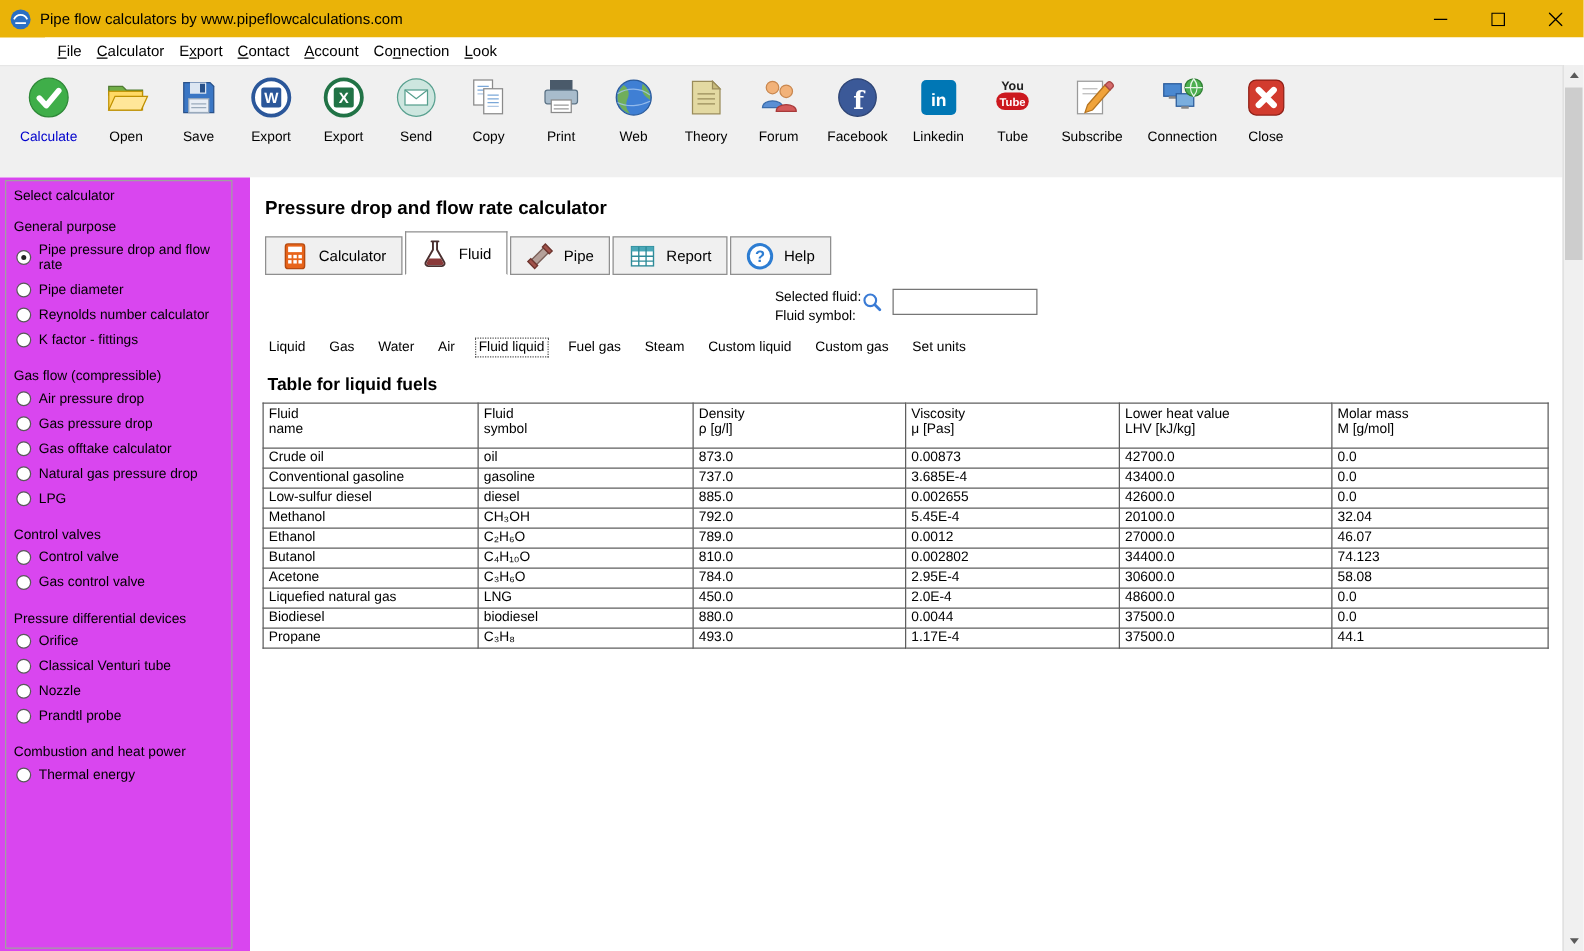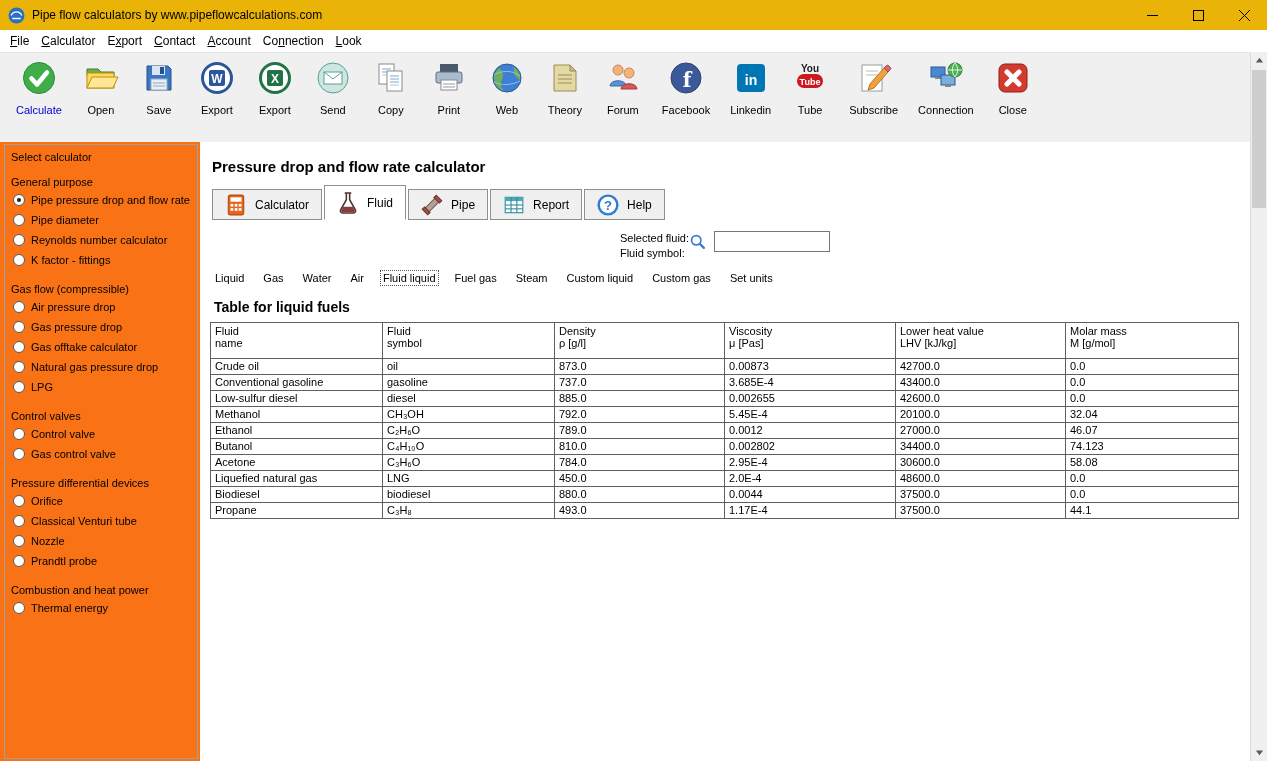--- a/index.html
+++ b/index.html
@@ -11,35 +11,35 @@
   }
   
   .titlebar { height:30px; display:flex; align-items:center; padding-left:8px; background:#eab308; }
   .app-logo { width:17px; height:17px; margin-right:7px; display:inline-flex; }
   .app-logo svg { width:17px; height:17px; }
   .title-text { font-size:12px; flex:1; }
   .win-controls { display:flex; height:100%; }
   .win-btn { width:46px; height:100%; display:flex; align-items:center; justify-content:center; cursor:default; }
   .win-btn svg { width:11px; height:11px; }
   
-  .menubar { height:22px; display:flex; align-items:center; padding-left:4px; background:#fff; }
+  .menubar { height:22px; display:flex; align-items:center; padding-left:4px; background:#fff;margin-left:36px; }
   .menu-item { padding:3px 6px; cursor:default; }
   .menu-item u { text-decoration:underline; }
   
   .below { display:flex; height:709px; }
   .main-col { flex:1; display:flex; flex-direction:column; min-width:0; }
   
   .toolbar { height:90px; background:#f0f0f0; display:flex; gap:20px; padding:7px 16px 0 16px; border-top:1px solid #e6e6e6; }
   .tool-btn { display:flex; flex-direction:column; align-items:center; gap:8px; min-width:38px; cursor:default; }
   .tool-btn .ticon { width:36px; height:36px; }
   .tool-btn .ticon svg { width:36px; height:36px; display:block; }
   .tool-btn .tlabel { font-size:11px; white-space:nowrap; }
   
   .body-row { flex:1; display:flex; min-height:0; }
-  .sidebar { width:200px; background:#f97316; padding:2px 2px 2px 4px; }
+  .sidebar { width:200px; background:#d946ef; padding:2px 14px 2px 4px; }
   .sidebar-box { height:100%; border:1px solid #a0a0a0; padding:4px 6px; font-size:11px; overflow:hidden; }
   .sidebar-title { margin:2px 0 4px 0; }
   .sb-group-label { margin:13px 0 2px 0; }
   .sb-item { display:flex; align-items:center; gap:6px; padding:4px 0 4px 2px; cursor:default; }
   .radio { width:12px; height:12px; border:1px solid #5a5a5a; border-radius:50%; background:#fff; flex:0 0 auto; position:relative; }
   .radio.sel::after { content:""; position:absolute; left:3px; top:3px; width:4px; height:4px; background:#222; border-radius:50%; }
   
   .main { flex:1; background:#fff; padding:8px 12px 0 10px; min-width:0; }
   .main-title { font-size:15px; font-weight:bold; margin:8px 0 10px 2px; }
   .tabs { display:flex; align-items:flex-end; margin-left:2px; }

